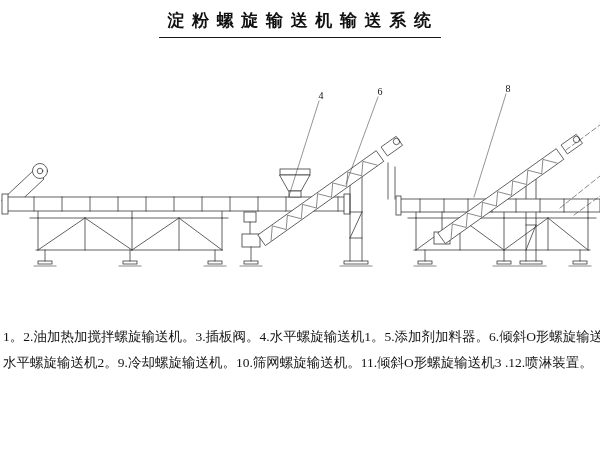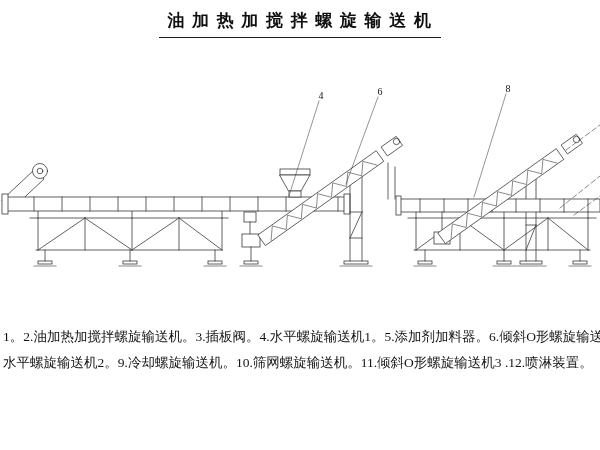--- a/index.html
+++ b/index.html
@@ -16,21 +16,21 @@
   .caption{position:absolute;left:3px;top:324px;width:640px;font-size:13.5px;line-height:26px;white-space:nowrap;color:#141414;}
   .cap-line{height:26px;}
   .callout-num{font-family:"Liberation Serif","DejaVu Serif",serif;font-size:10px;fill:#111;}
 </style>
 </head>
 <body>
 
 <div class="screen">
 
   <div class="title-wrap">
-    <span class="title">油加热加搅拌螺旋输送机</span>
+    <span class="title">淀粉螺旋输送机输送系统</span>
   </div>
 
   <svg class="drawing-svg" width="600" height="450" viewBox="0 0 600 450">
     <g stroke="#3a3a3a" stroke-width="0.8" fill="none" stroke-linecap="square">
 
       <g>
         <path d="M30 218H228 M36 250H222
                  M38 218V250 M85 218V250 M132 218V250 M179 218V250 M222 218V250
                  M38 250L85 218 M85 218L132 250 M132 250L179 218 M179 218L222 250
                  M38 211V218 M132 211V218 M222 211V218

